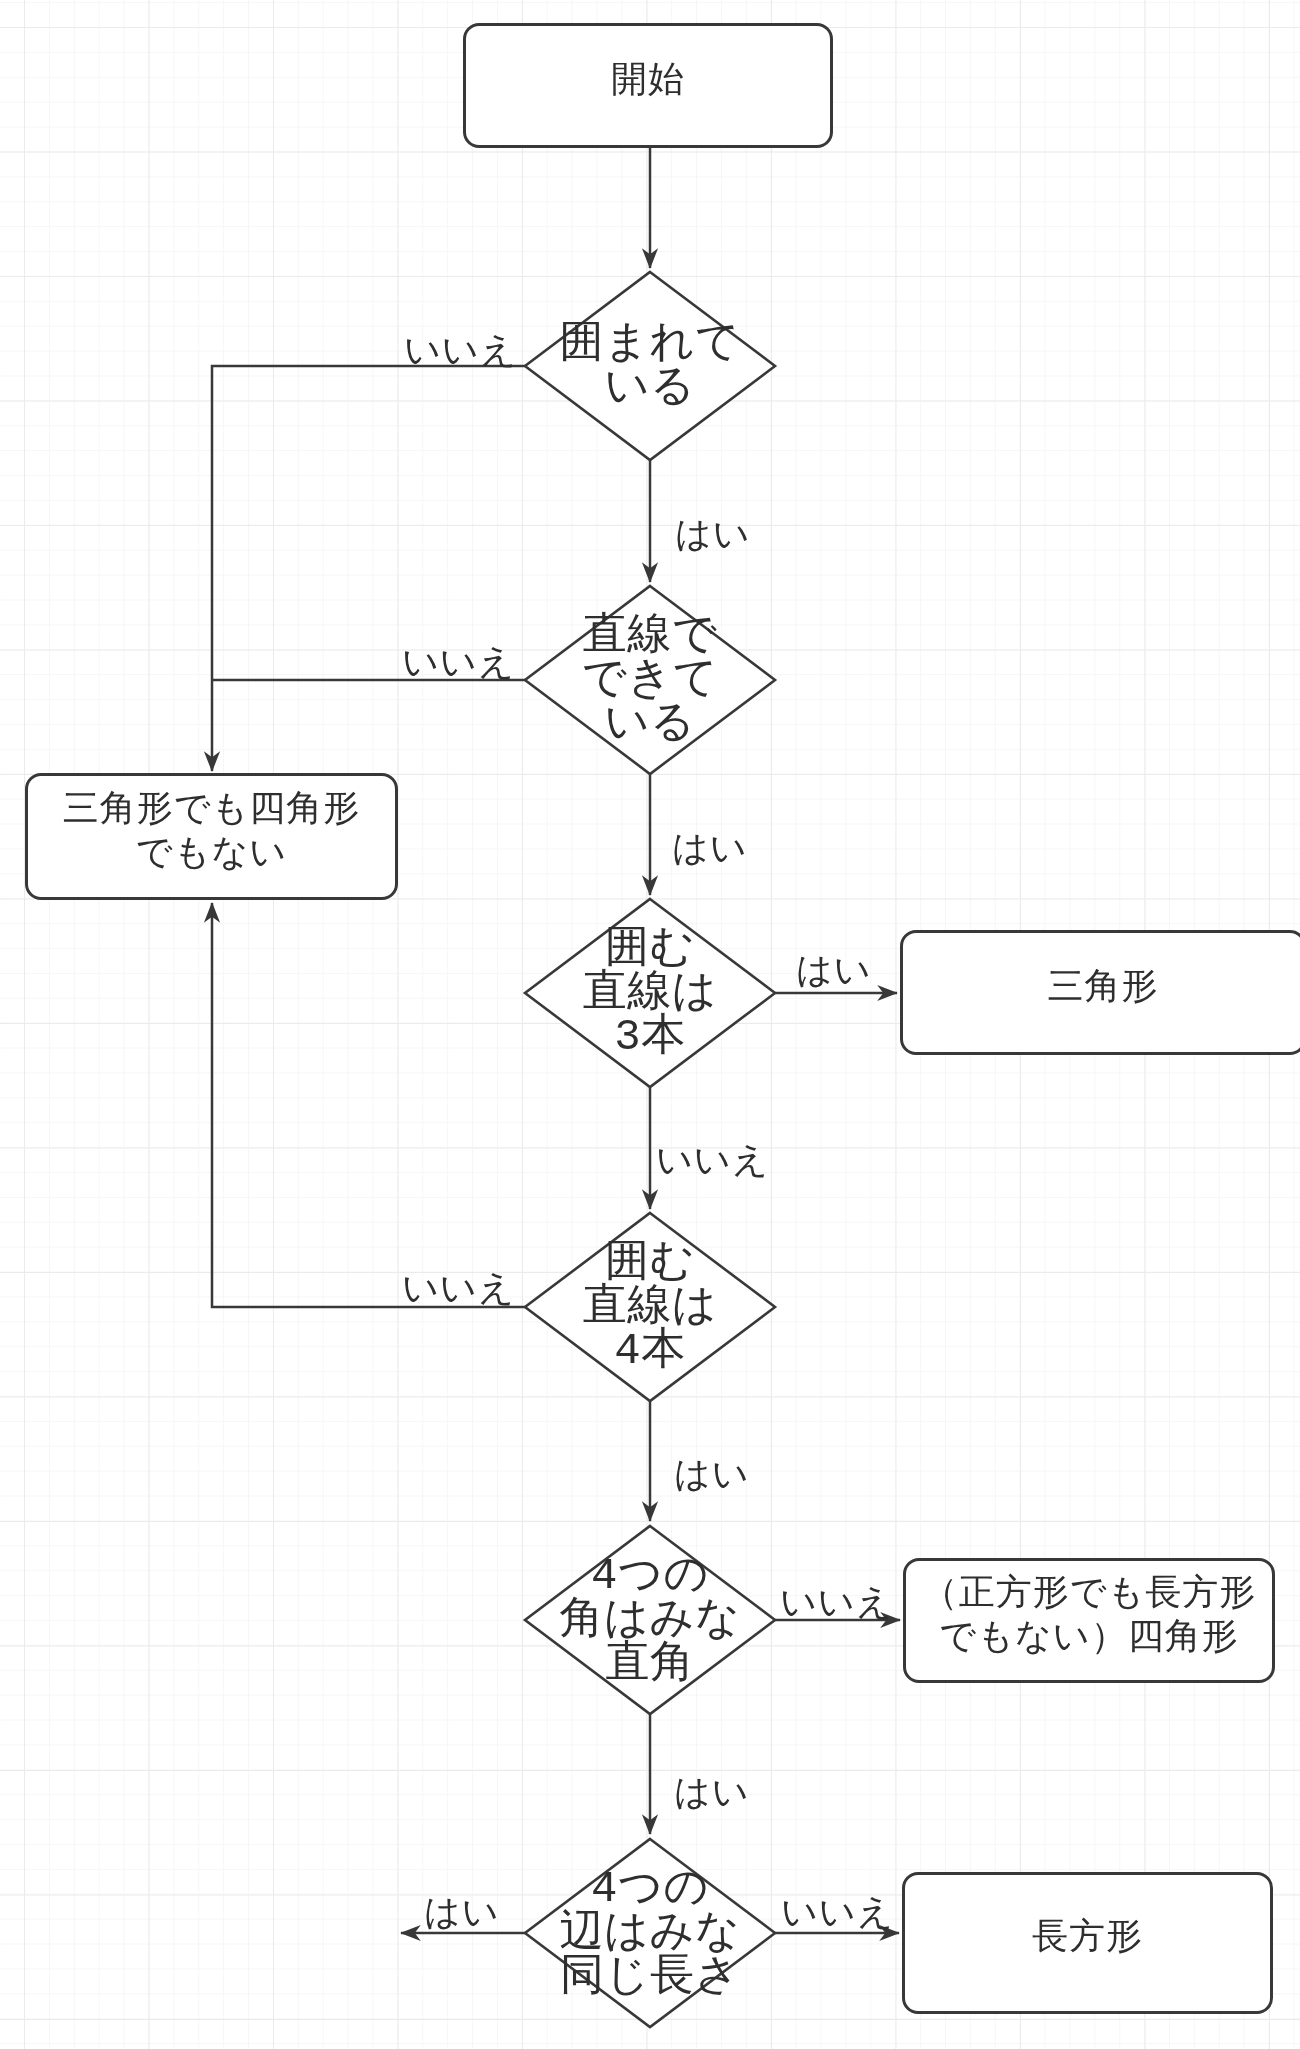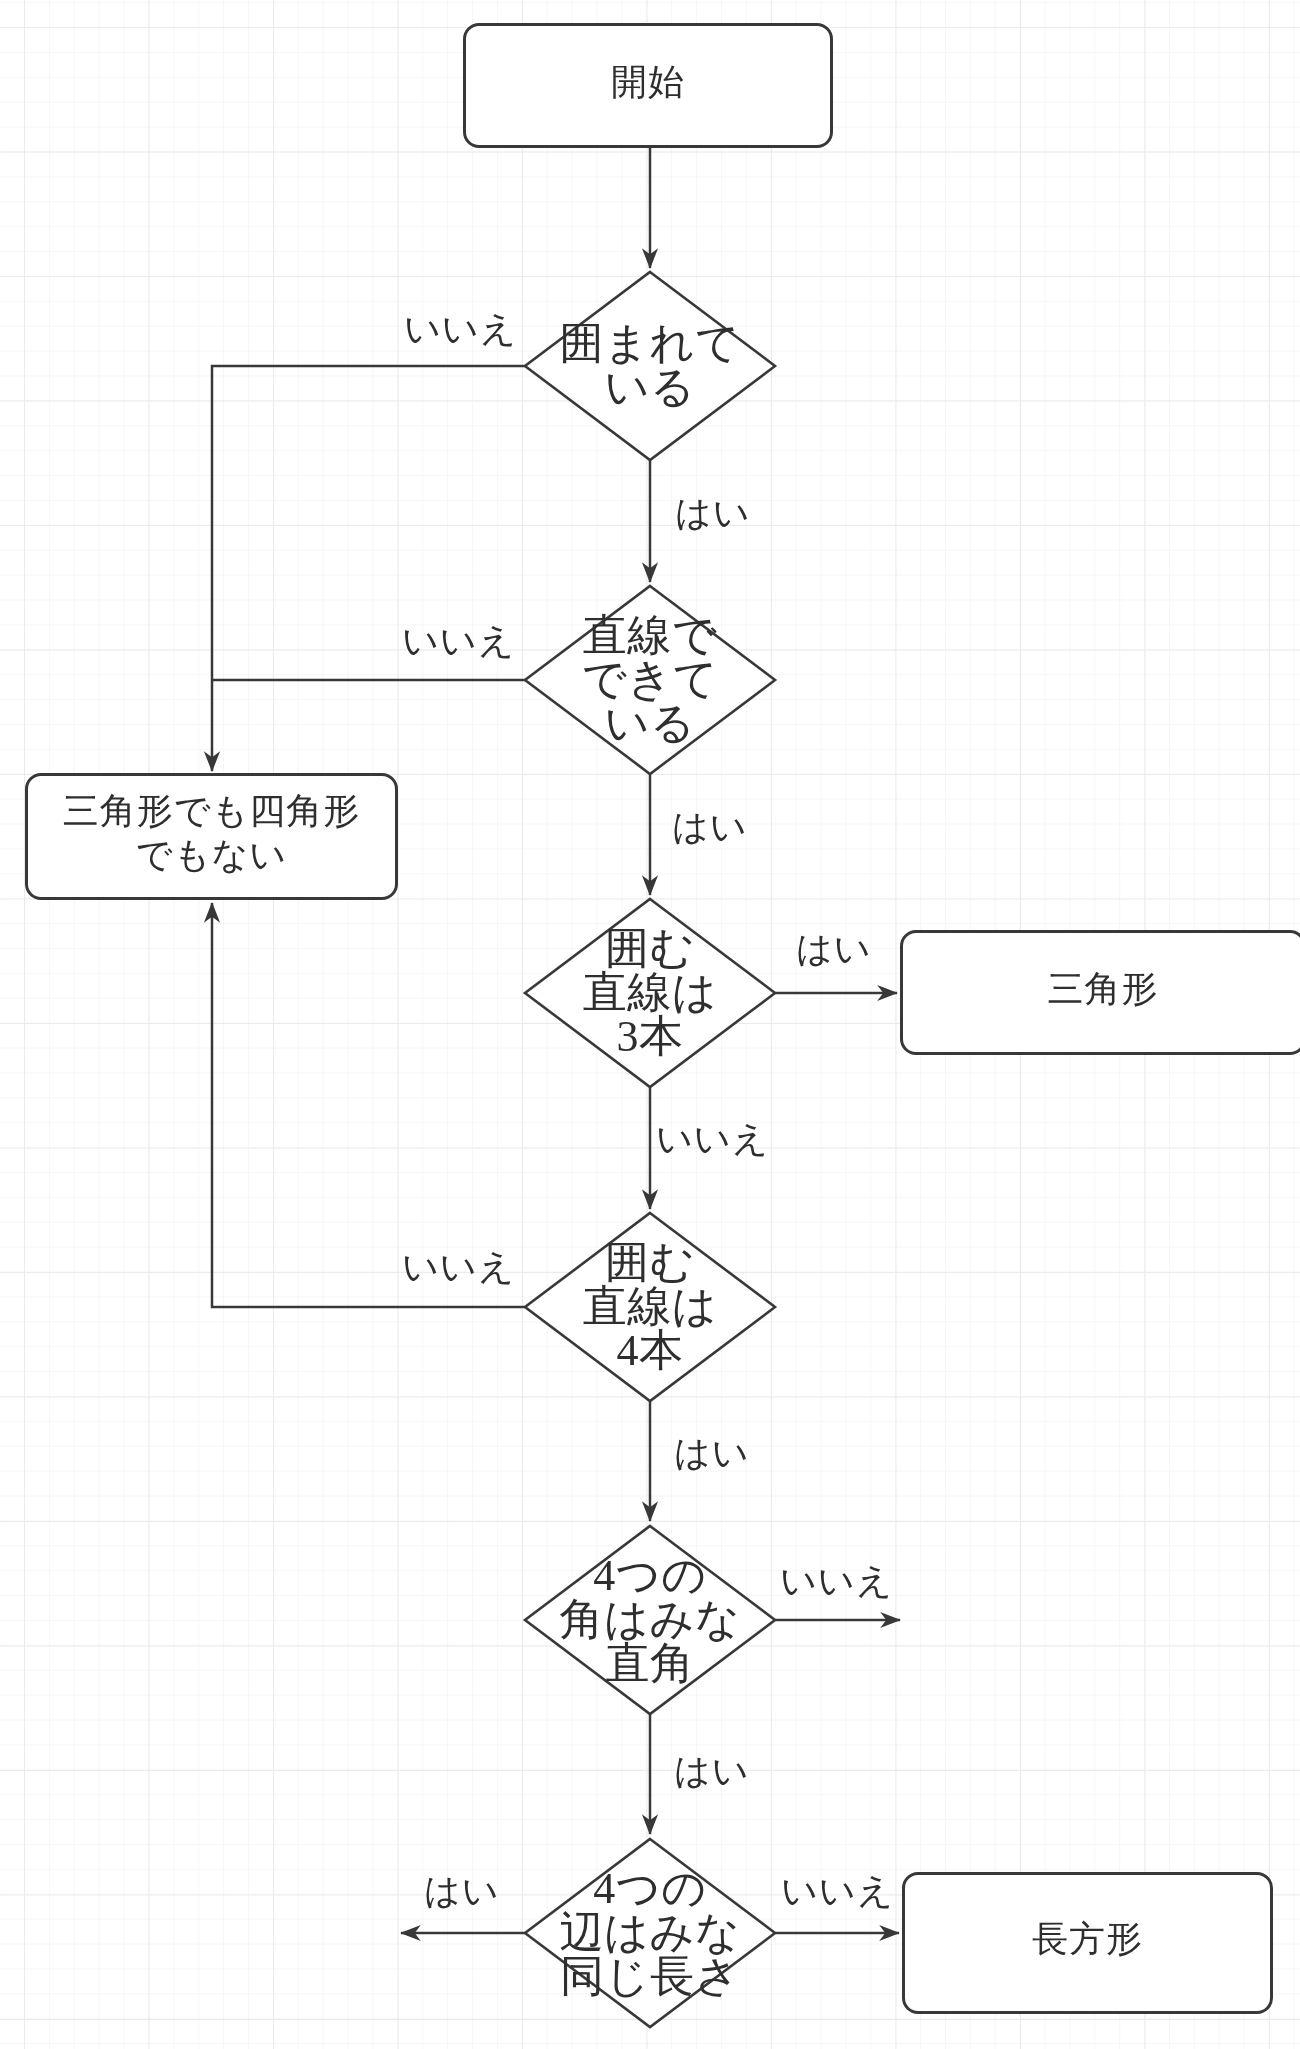--- a/index.html
+++ b/index.html
@@ -1,20 +1,20 @@
 <!DOCTYPE html>
 <html lang="ja"><head>
 <meta charset="utf-8">
 <style>
   html,body{margin:0;padding:0;background:#ffffff;}
   .canvas{
     position:relative;
     width:1300px;height:2049px;
     overflow:hidden;
-    font-family:Liberation Serif, serif;
+    font-family:Liberation Mono, monospace;
     background-color:#ffffff;
     background-image:
       linear-gradient(to right, #ebebeb 1px, transparent 1px),
       linear-gradient(to bottom, #ebebeb 1px, transparent 1px),
       linear-gradient(to right, #f6f6f6 1px, transparent 1px),
       linear-gradient(to bottom, #f6f6f6 1px, transparent 1px);
     background-size:124.5px 124.5px,124.5px 124.5px,24.9px 24.9px,24.9px 24.9px;
     background-position:24px 27px,24px 27px,24px 27px,24px 27px;
   }
   .wires{position:absolute;left:0;top:0;width:1300px;height:2049px;}
@@ -30,21 +30,21 @@
   }
   .dtext{
     position:absolute;width:250px;height:188px;
     display:flex;align-items:center;justify-content:center;
     text-align:center;color:#2e2e2e;
     font-size:44px;line-height:44px;letter-spacing:0.5px;
     white-space:pre-line;pointer-events:none;
   }
   .elabel{
     position:absolute;color:#2e2e2e;
-    font-size:36px;line-height:38px;letter-spacing:1px;white-space:nowrap;
+    font-size:36px;line-height:38px;letter-spacing:1px;white-space:nowrap;margin-top:24px;
   }
 </style>
 </head>
 <body>
 
 <div class="canvas">
 
   <svg class="wires" width="1300" height="2049" viewBox="0 0 1300 2049" xmlns="http://www.w3.org/2000/svg">
     <defs>
       <marker id="arr" viewBox="0 0 10 8" refX="9.2" refY="4" markerWidth="9" markerHeight="7.2" orient="auto" markerUnits="strokeWidth">
@@ -80,20 +80,24 @@
 
   <div class="rectnode" style="left:25px;top:773px;width:373px;height:127px">
     <span>三角形でも四角形
 でもない</span>
   </div>
 
   <div class="rectnode" style="left:900px;top:930px;width:406px;height:125px">
     <span>三角形</span>
   </div>
 
+  <div class="rectnode" style="left:903px;top:1558px;width:372px;height:125px">
+    <span>（正方形でも長方形
+でもない）四角形</span>
+  </div>
 
 
   <div class="rectnode" style="left:902px;top:1872px;width:371px;height:142px">
     <span>長方形</span>
   </div>
 
   <div class="dtext" style="left:525px;top:272px">囲まれて
 いる</div>
   <div class="dtext" style="left:525px;top:586px">直線で
 できて

